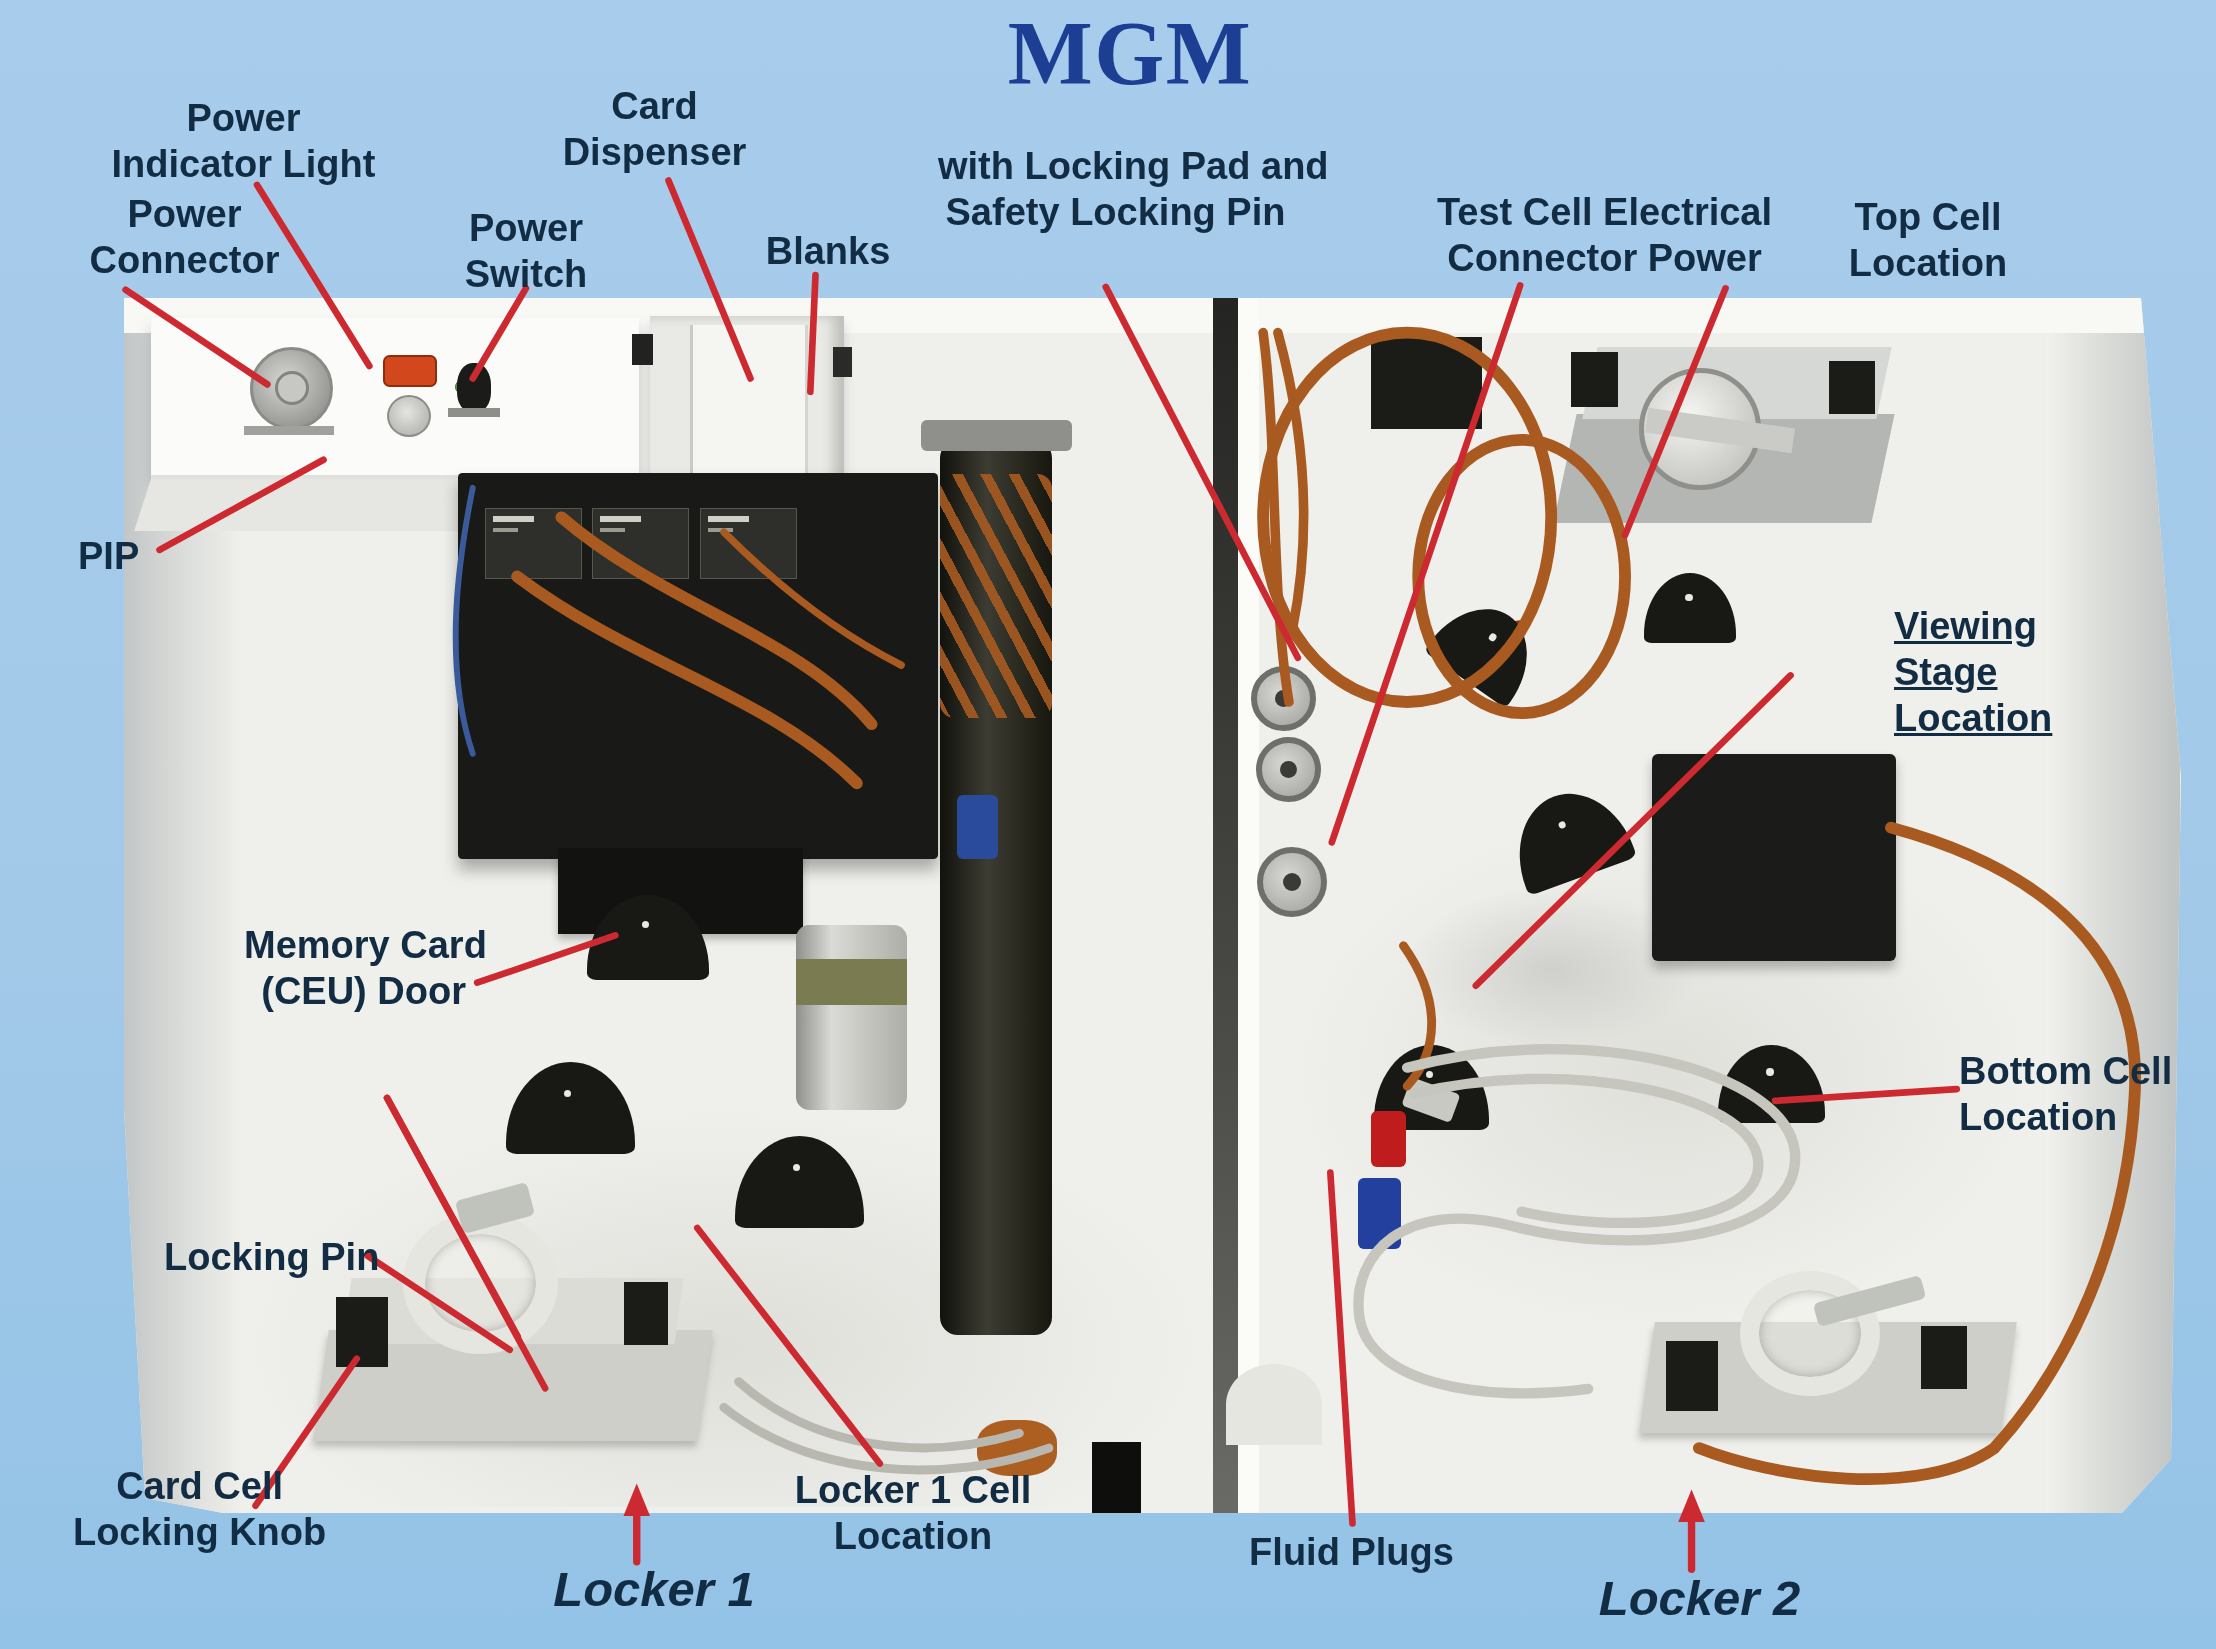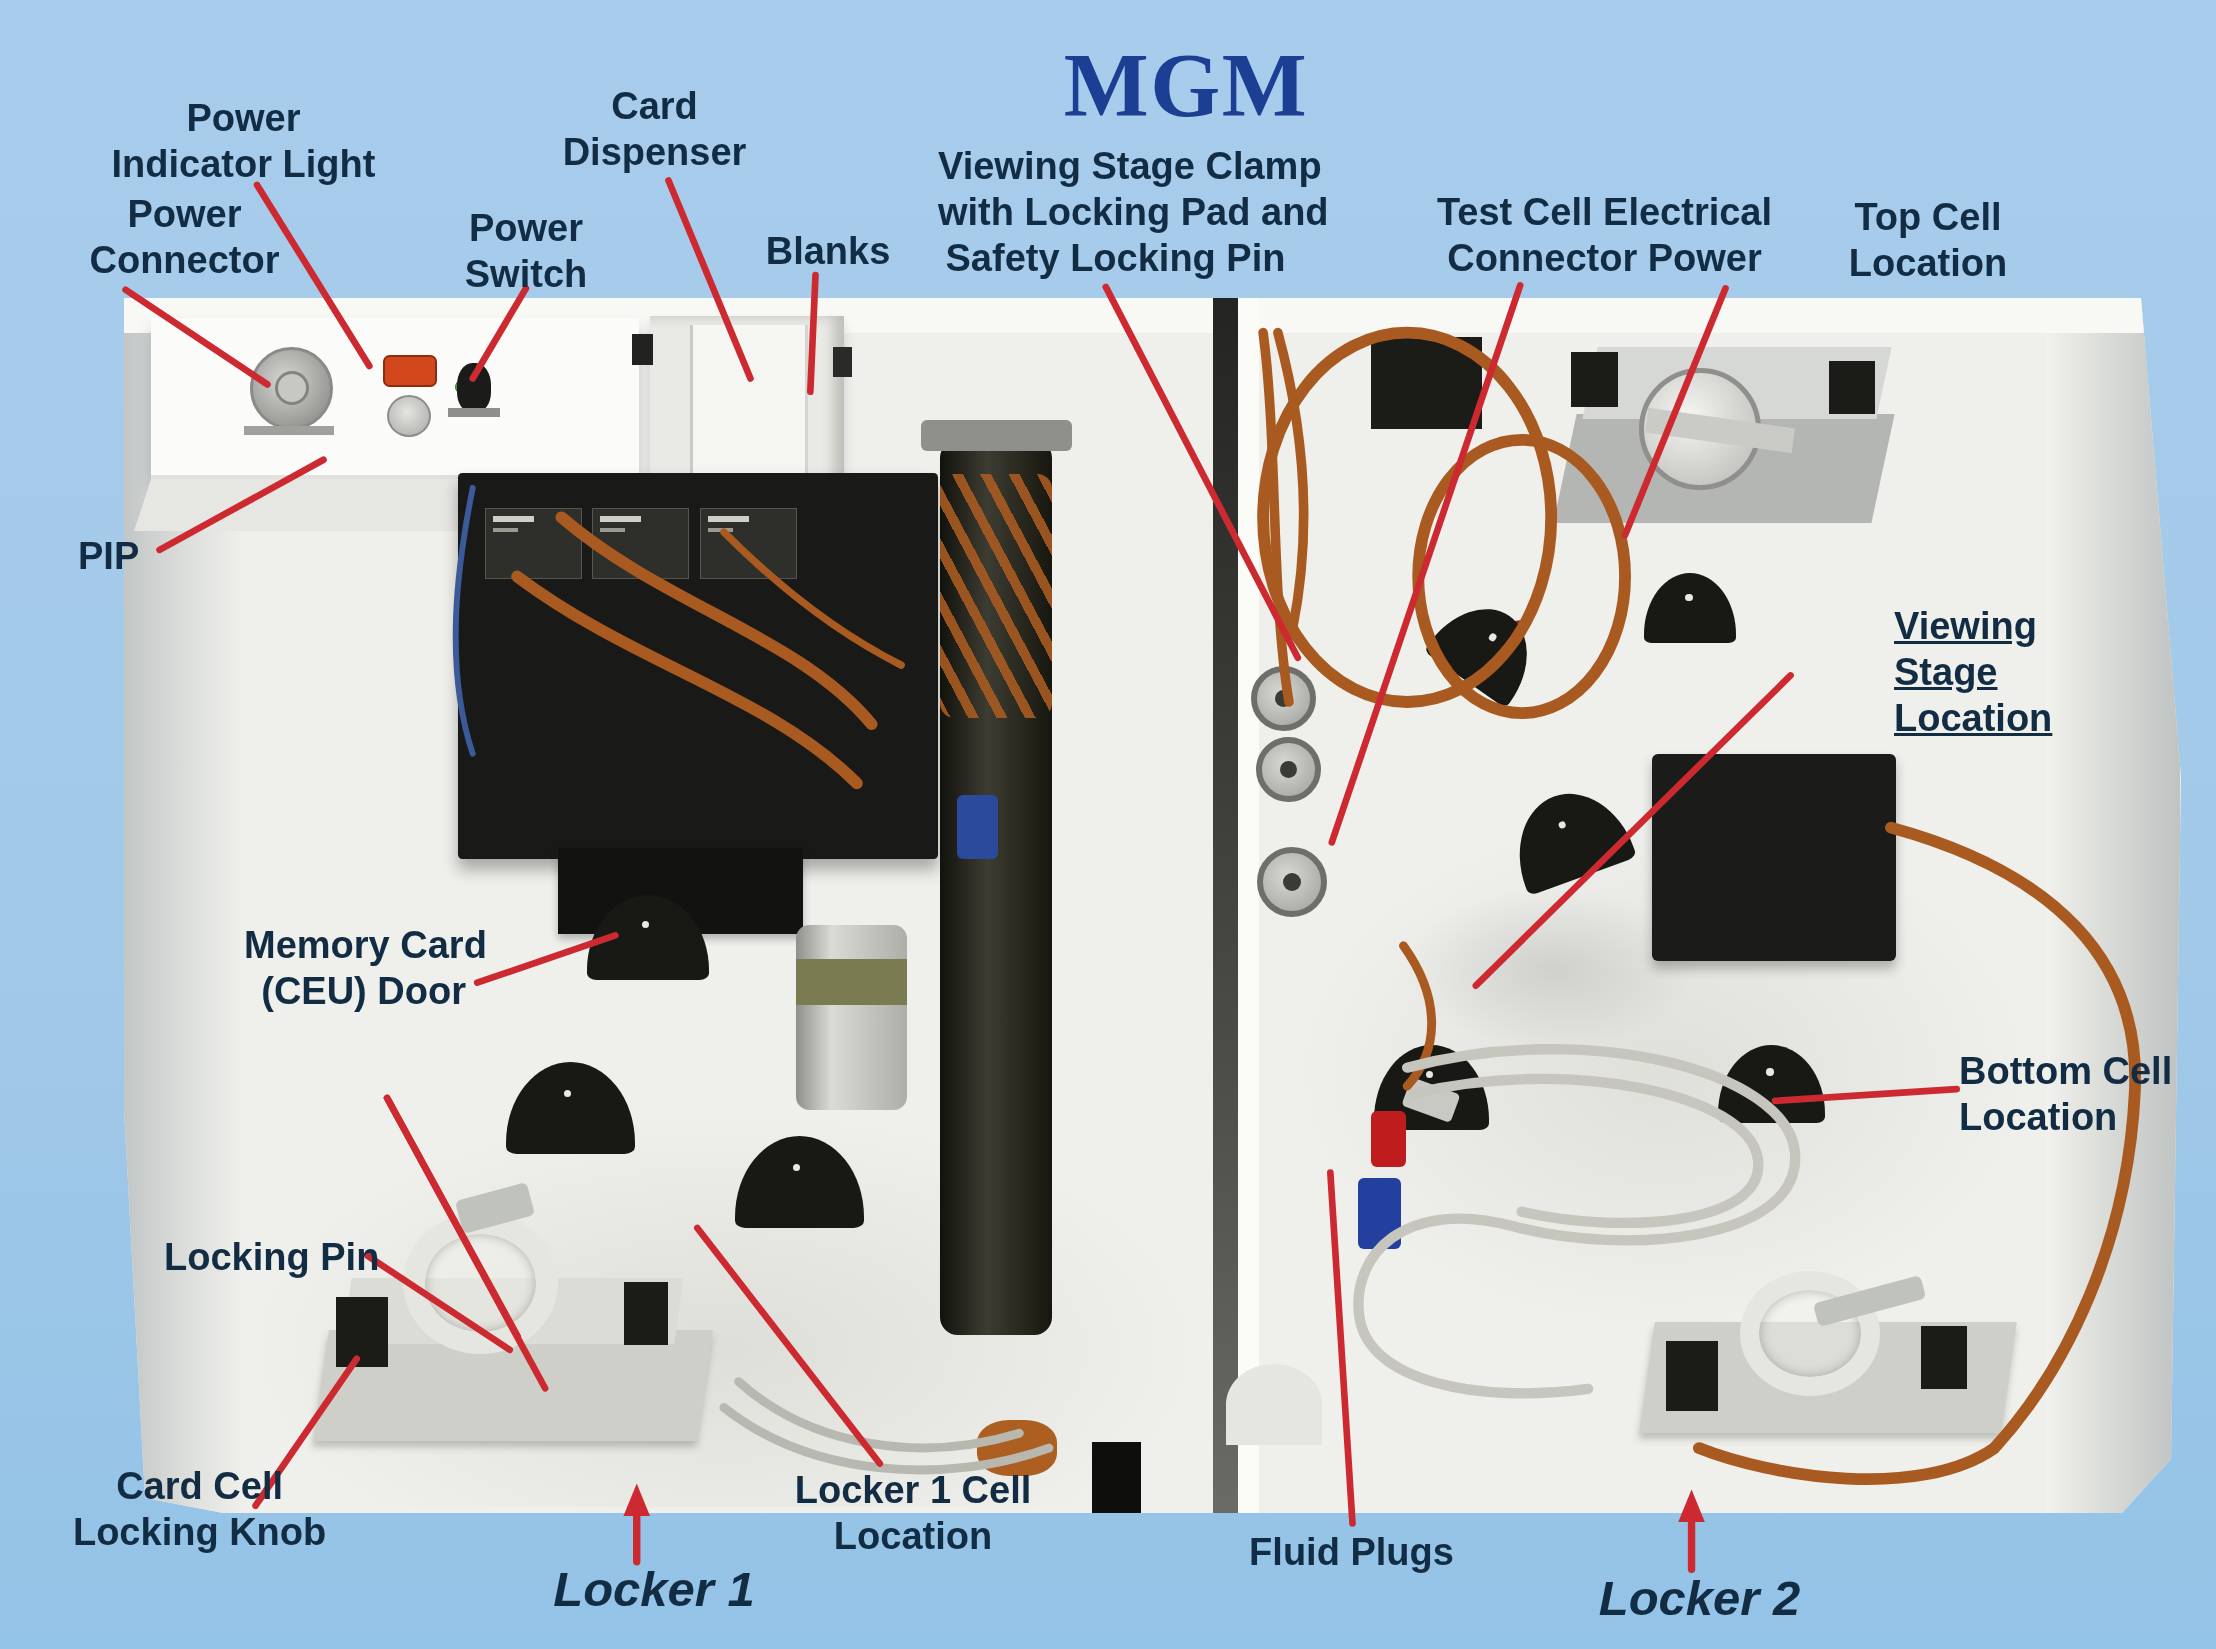--- a/index.html
+++ b/index.html
@@ -101,22 +101,22 @@
 
   
   #art{position:absolute;left:0;top:0;width:2216px;height:1650px;}
 
   
   .lbl{position:absolute;color:#122c44;font-weight:bold;font-size:38px;line-height:46px;
        text-align:center;white-space:nowrap;}
   .lbl span{display:block;}
   .lbl.left{text-align:left;} .lbl.right{text-align:right;}
   .caption{font-style:italic;font-size:49px;line-height:52px;}
-  #title{position:absolute;left:1038px;top:1.5px;width:296px;text-align:center;
-    font-family:"Liberation Serif", serif;font-weight:bold;font-size:90px;color:#1c3e93;letter-spacing:1.5px;margin-top:32px;}
+  #title{position:absolute;left:982px;top:1.5px;width:296px;text-align:center;
+    font-family:"Liberation Serif", serif;font-weight:bold;font-size:90px;color:#1c3e93;letter-spacing:1.5px;}
 </style>
 </head>
 <body>
 
 <div id="stage">
 
   <div id="photo">
     <div class="wall-left"></div>
     <div class="wall-right"></div>
     <div class="top-band"></div>
@@ -276,21 +276,20 @@
     <span>Connector</span>
   </div>
   <div class="lbl" style="left:378px;top:205px;width:296px;">
     <span>Power</span>
     <span>Switch</span>
   </div>
   <div class="lbl" style="left:717px;top:228px;width:222px;">
     <span>Blanks</span>
   </div>
   <div class="lbl" style="left:938px;top:143px;width:355px;">
-    <span>Viewing Stage Clamp</span>
     <span>with Locking Pad and</span>
     <span>Safety Locking Pin</span>
   </div>
   <div class="lbl" style="left:1420px;top:189px;width:369px;">
     <span>Test Cell Electrical</span>
     <span>Connector Power</span>
   </div>
   <div class="lbl" style="left:1817px;top:194px;width:222px;">
     <span>Top Cell</span>
     <span>Location</span>

